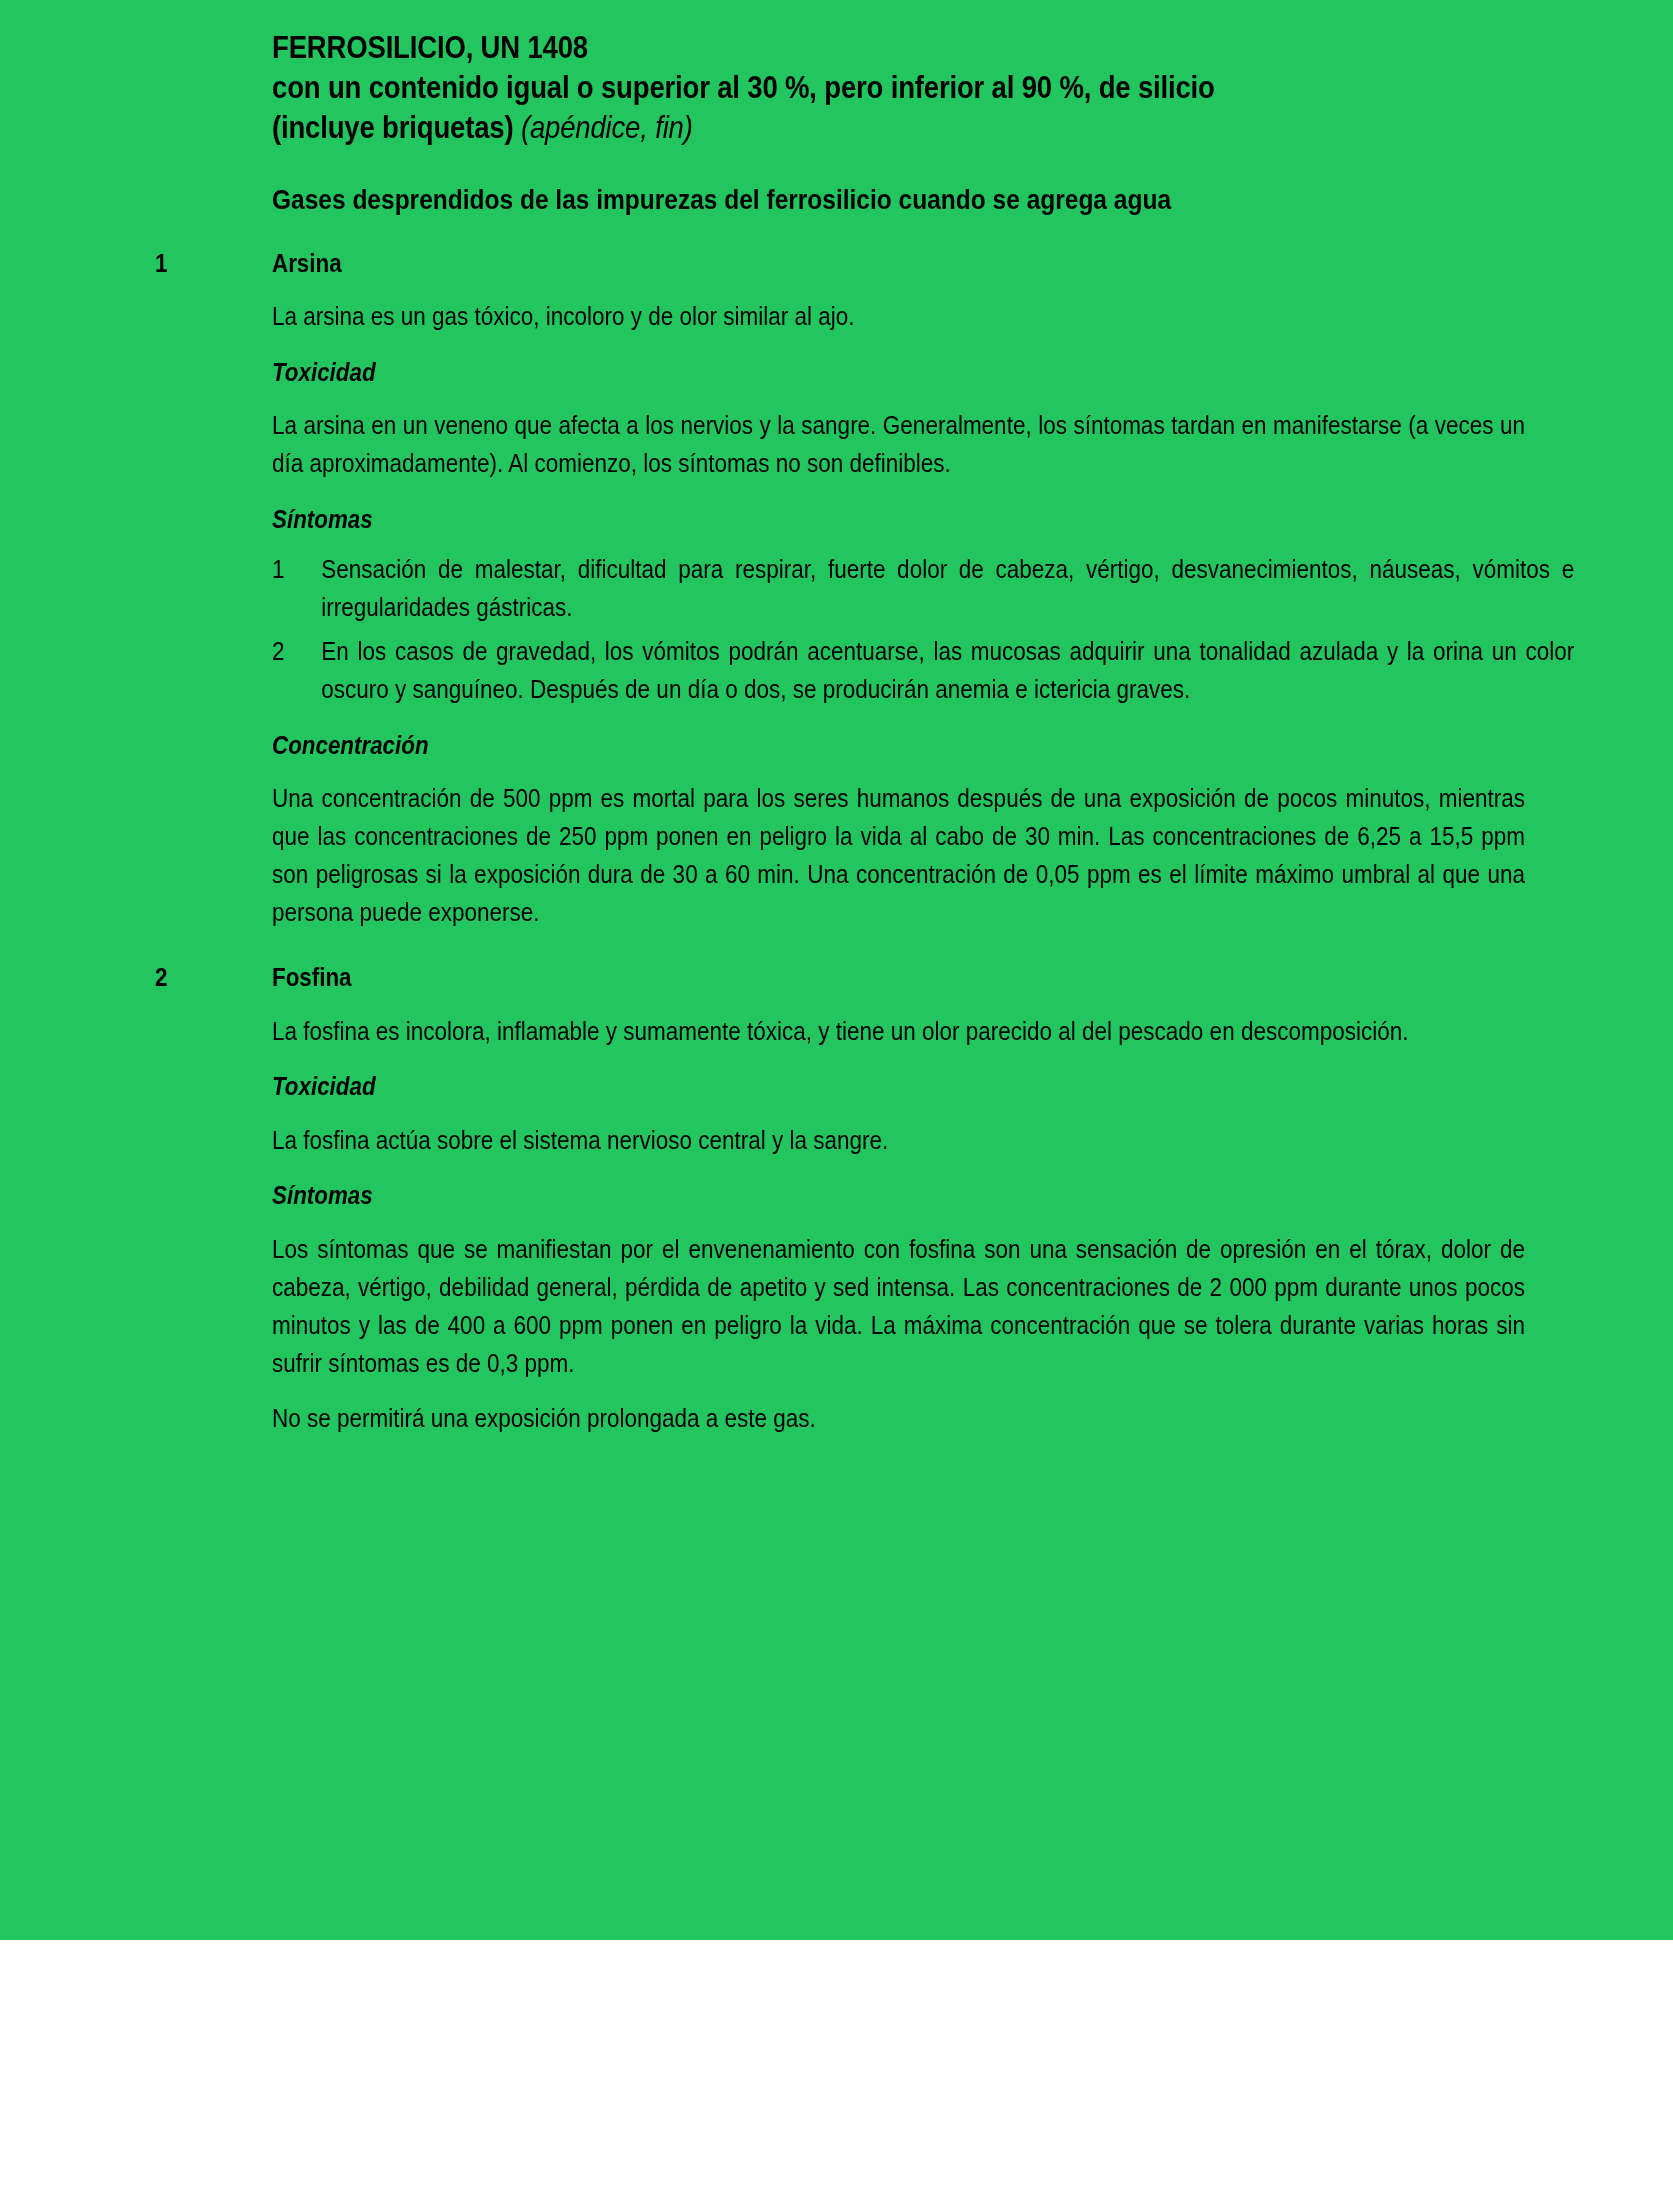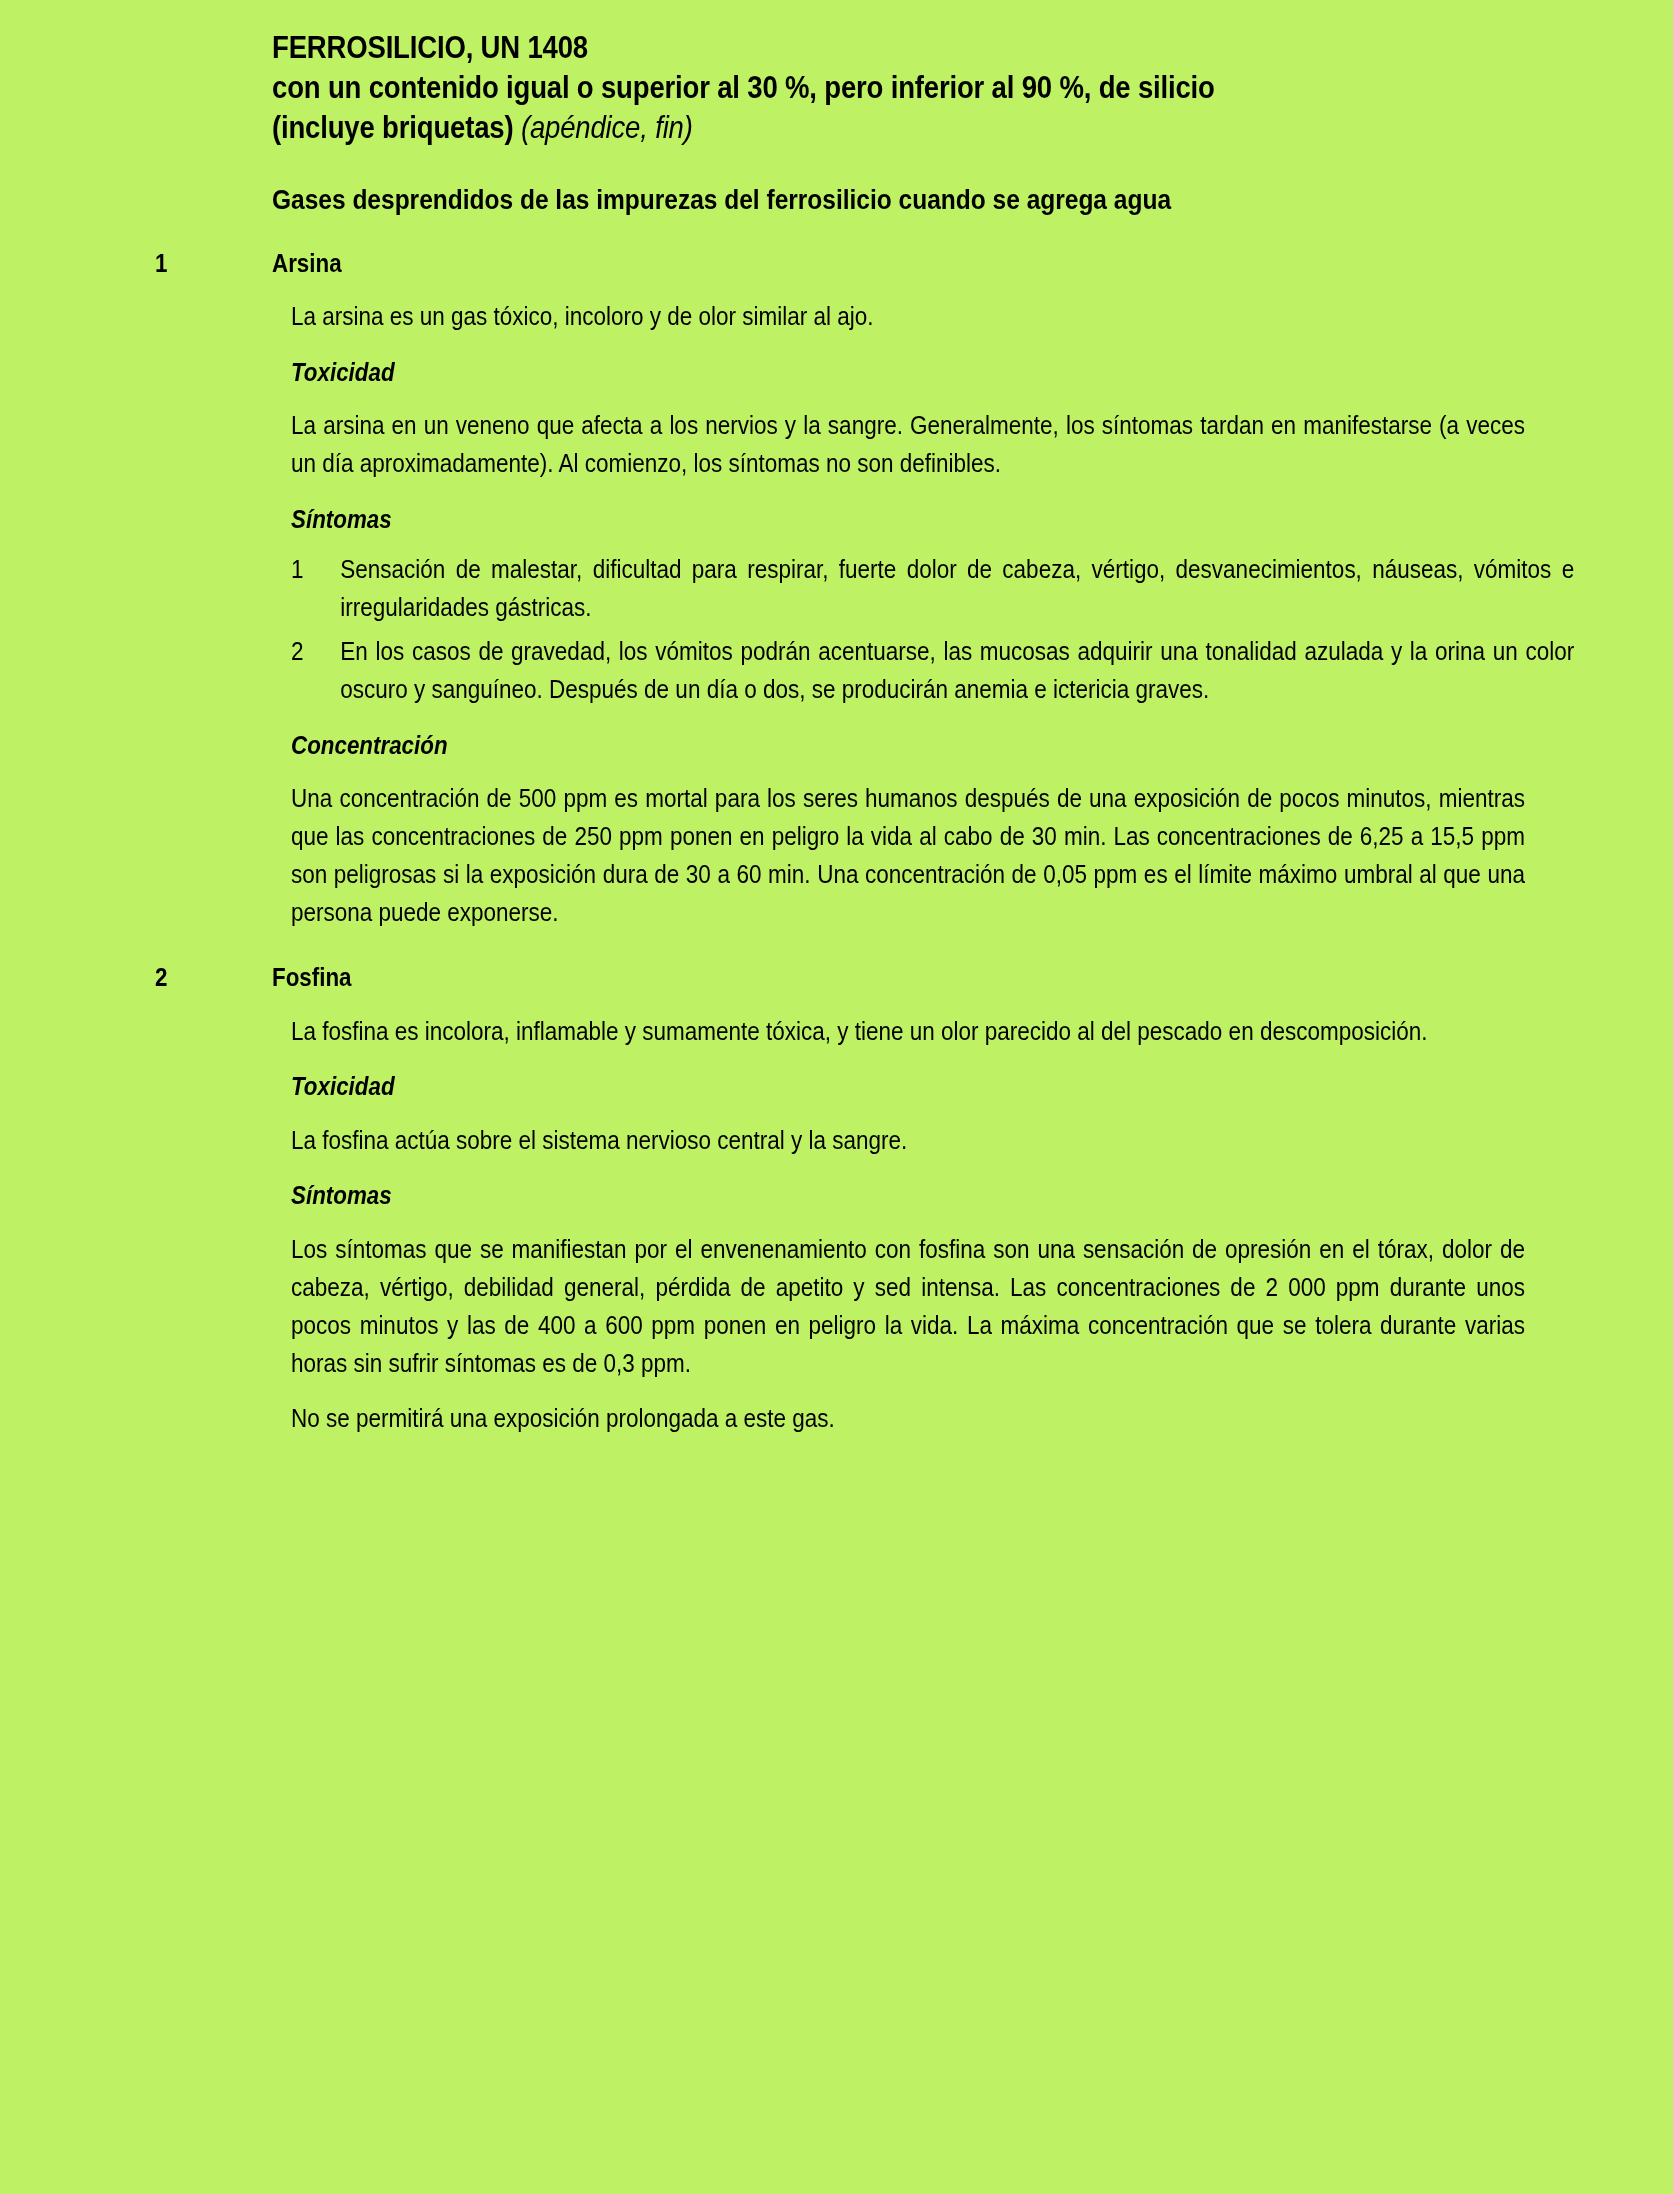--- a/index.html
+++ b/index.html
@@ -11,22 +11,22 @@
     width: 1673px;
     height: 2194px;
     font-family: "Liberation Sans", sans-serif;
     color: #000000;
     -webkit-font-smoothing: antialiased;
   }
 
   .page {
     position: relative;
     width: 1673px;
-    height: 2194px;
-    background: #bef264;
+    height: 1940px;
+    background: #22c55e;
     box-sizing: border-box;
     padding: 27px 148px 0 272px;
   }
 
   
   .doc-title {
     font-family: "Liberation Sans", sans-serif;
     font-weight: 700;
     font-size: 32px;
     line-height: 40px;
@@ -71,21 +71,21 @@
   }
   .entry-title {
     font-weight: 700;
     font-size: 26px;
     line-height: 33px;
     transform: scaleX(0.86);
     transform-origin: left top;
     width: 116.3%;
   }
 
-  .body-block { padding-left: 0; margin-left: 19px; }
+  .body-block { padding-left: 0; }
 
   p.para {
     font-size: 26px;
     line-height: 38px;
     text-align: justify;
     text-justify: inter-word;
     margin: 17.4px 0 0 0;
     transform: scaleX(0.865);
     transform-origin: left top;
     width: 115.6%;

